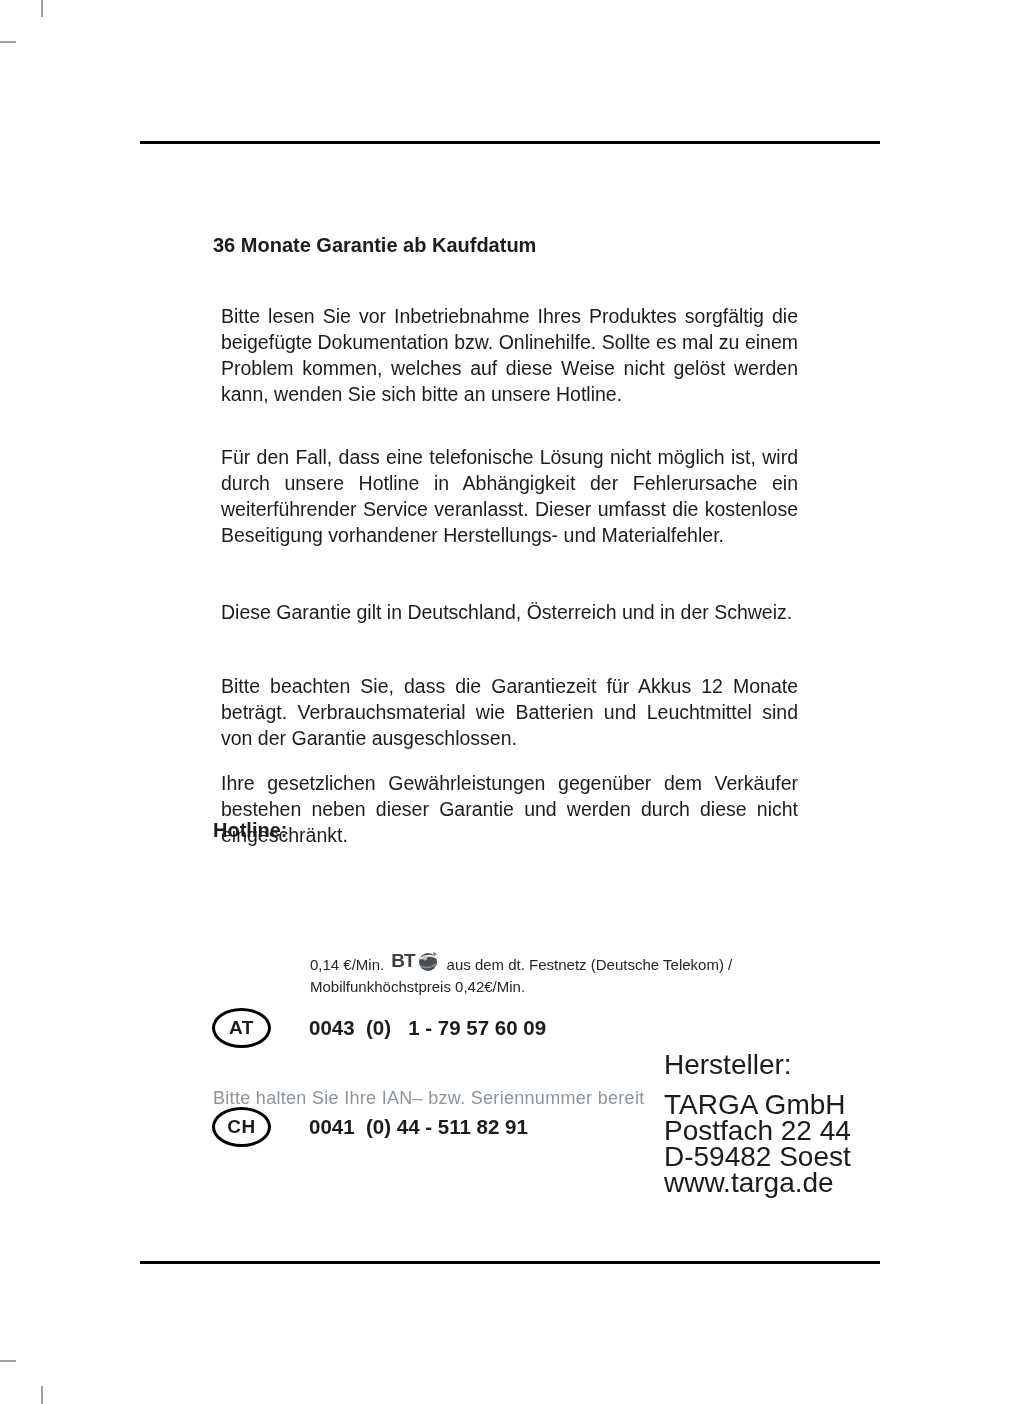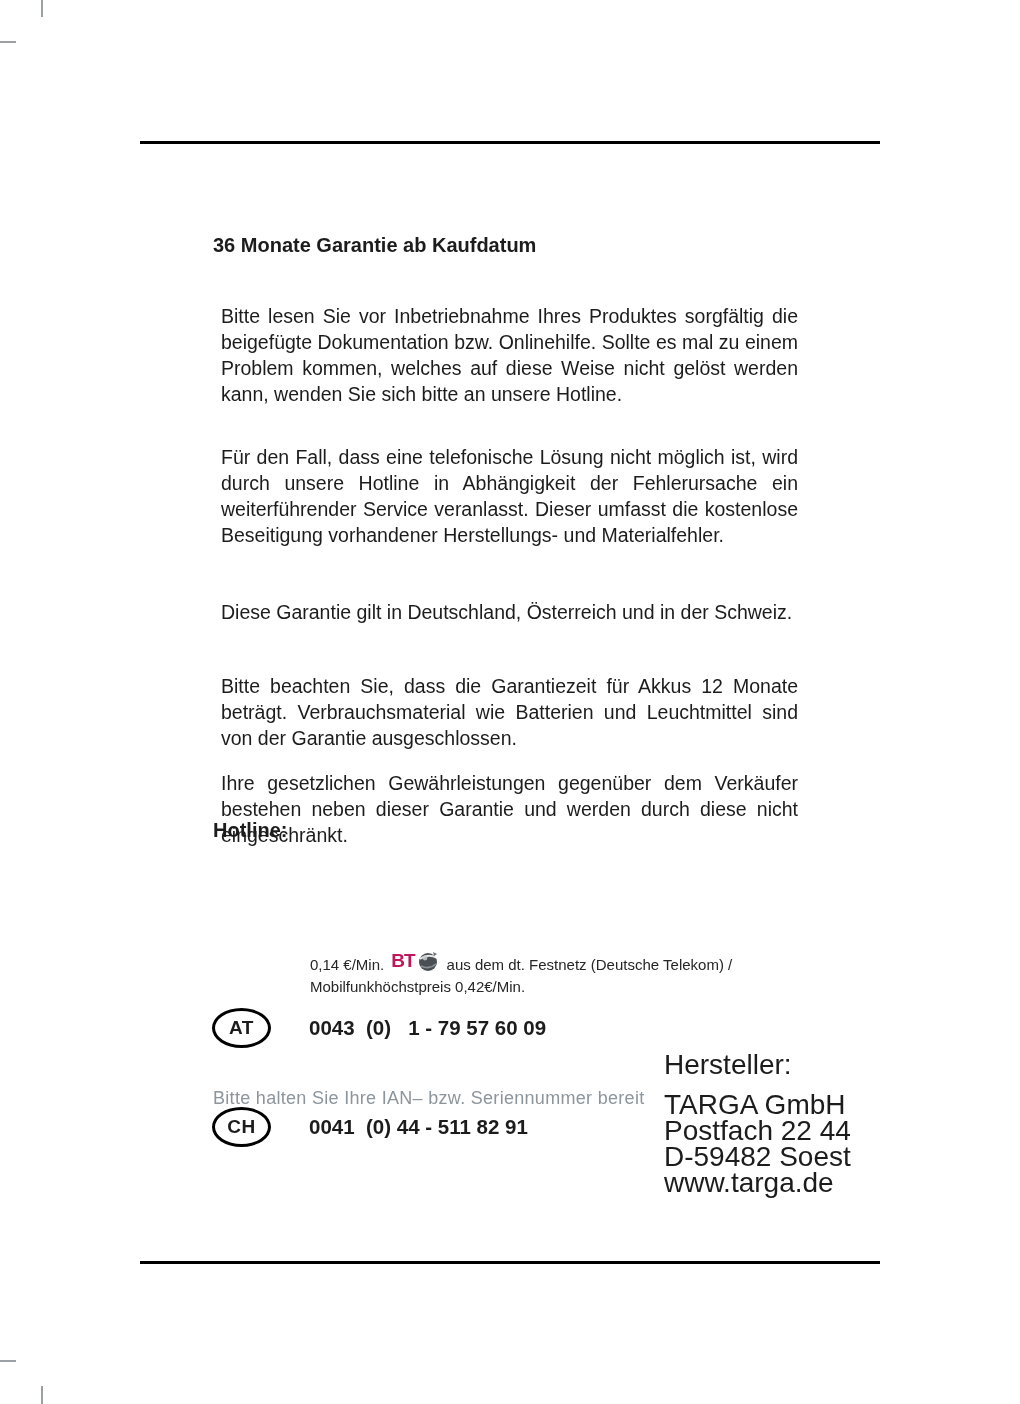--- a/index.html
+++ b/index.html
@@ -111,21 +111,21 @@
   .bt-logo {
     display: inline-flex;
     align-items: center;
     gap: 1px;
     transform: translateY(-3px);
   }
   .bt-logo .bt-word {
     font-size: 19px;
     font-weight: bold;
     letter-spacing: -1px;
-    color: #be185d;
+    color: #404040;
   }
   .bt-globe { display: inline-block; }
 
   .serial-note {
     position: absolute;
     left: 213px;
     top: 1088px;
     font-size: 18px;
     color: #8d959c;
     letter-spacing: 0.3px;

